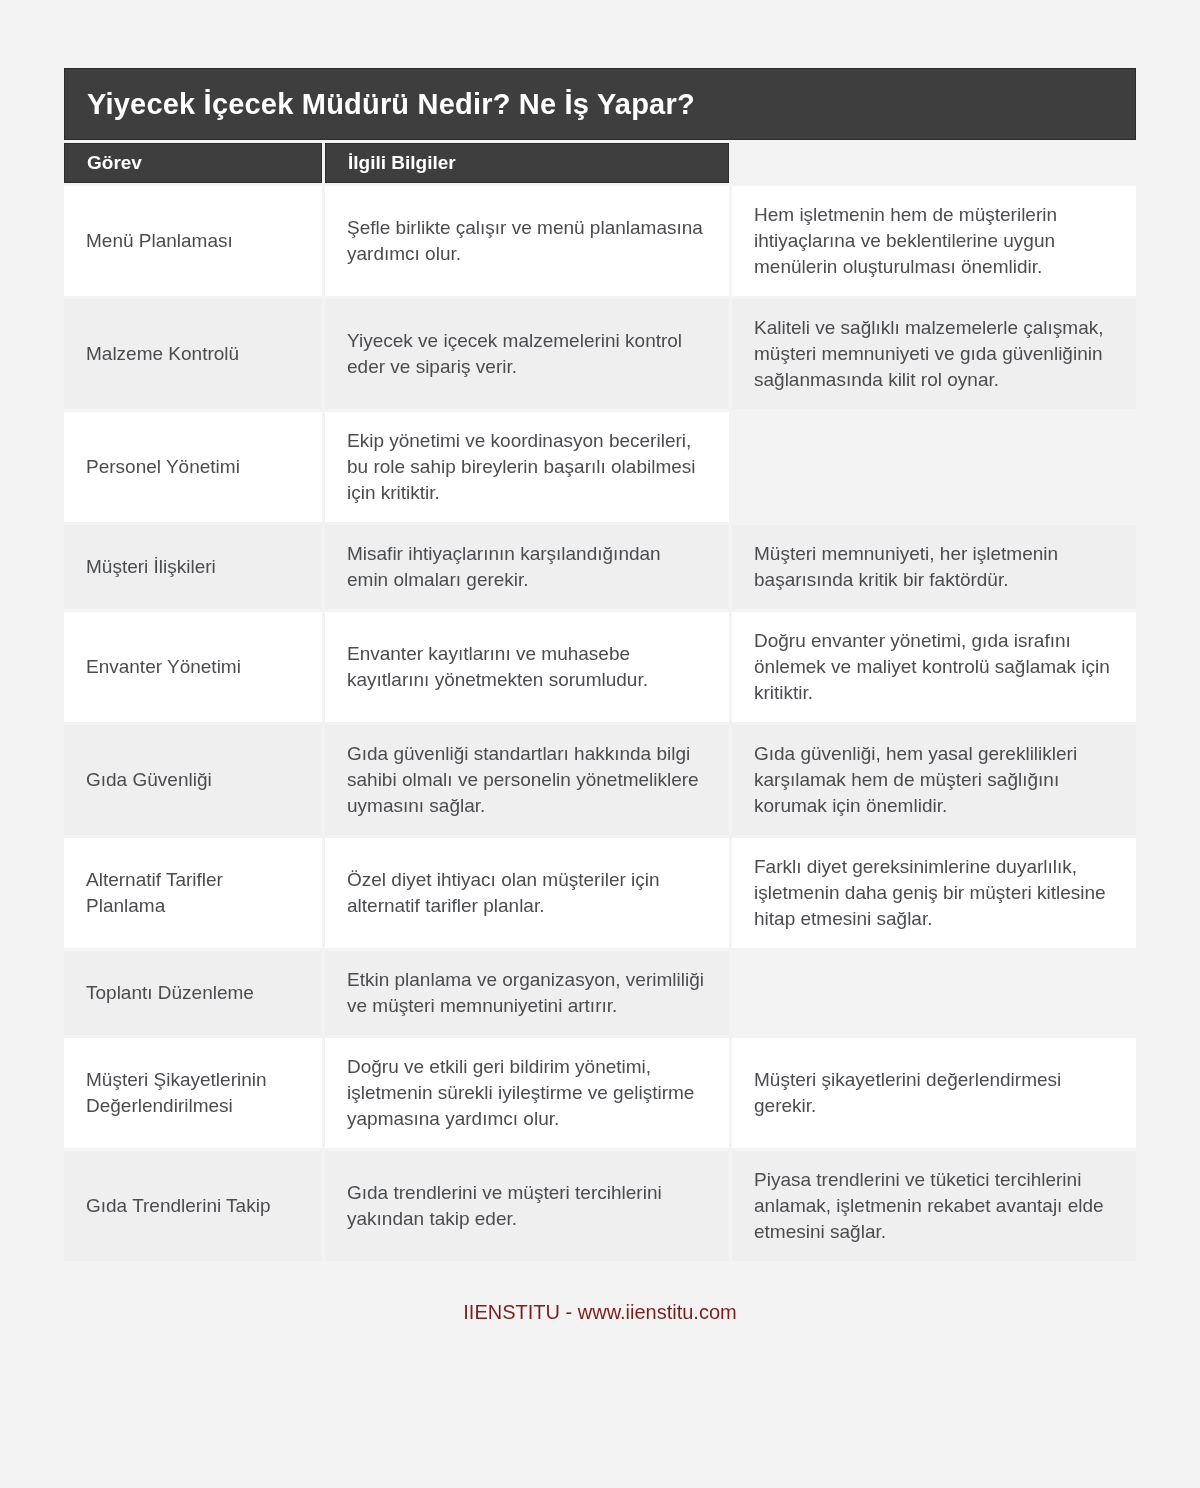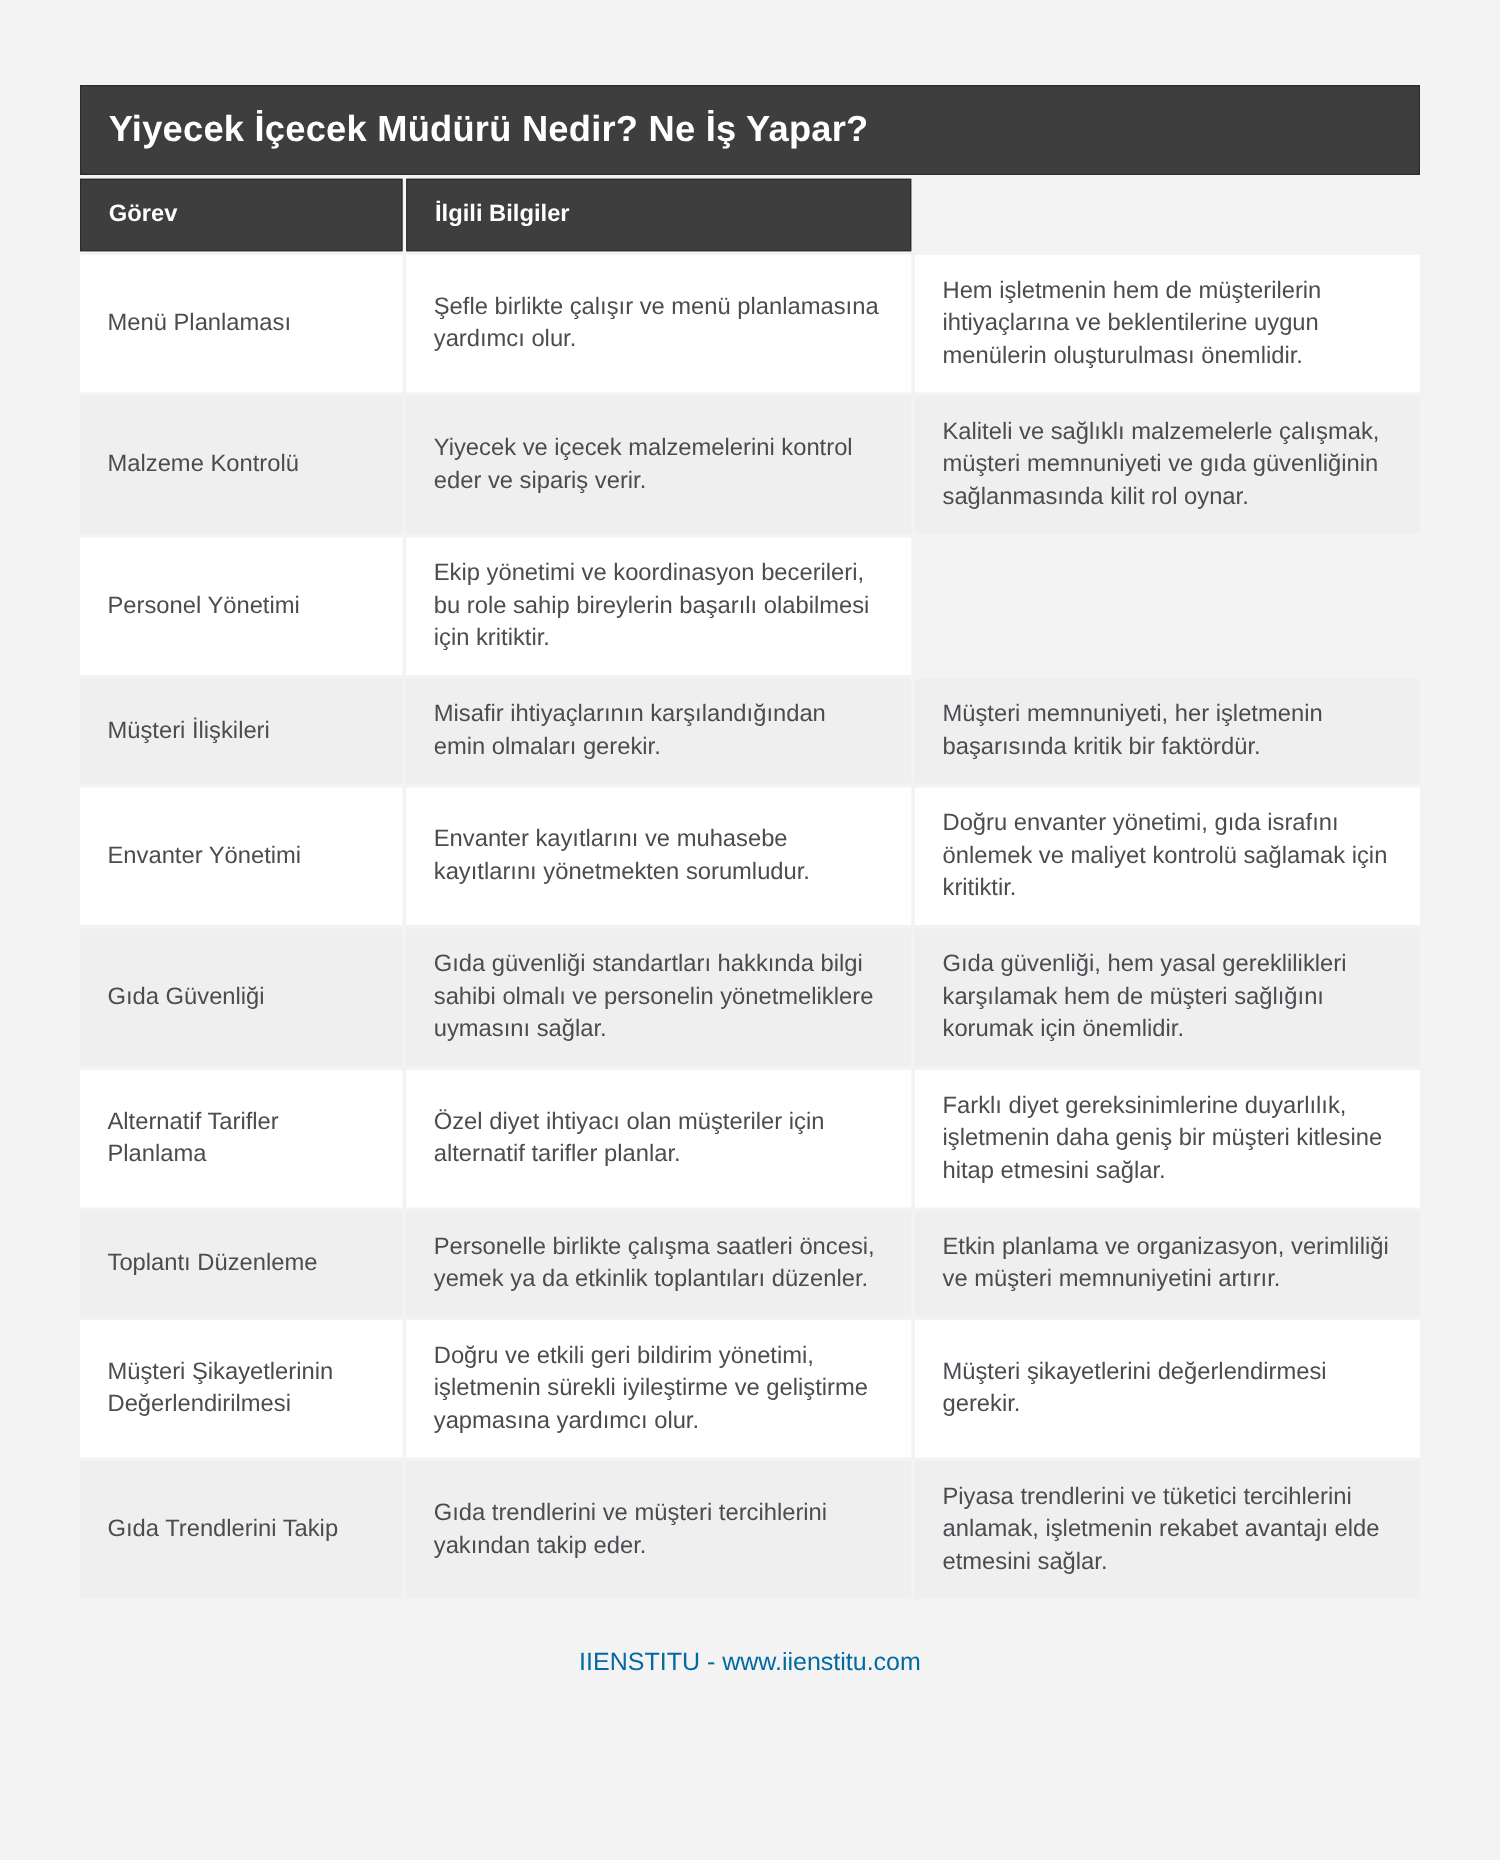--- a/index.html
+++ b/index.html
@@ -50,29 +50,29 @@
     color: #4a4c50;
   }
   .col-1 { width: 258px; flex: 0 0 258px; }
   .col-2 { width: 404px; flex: 0 0 404px; }
   .col-3 { width: 404px; flex: 0 0 404px; }
   .head-cell {
     background: #3e3e3e;
     border: 1px solid #2c2c2c;
     color: #ffffff;
     font-weight: bold;
-    height: 58px;
+    height: 40px;
     padding: 0 22px;
   }
   .row-odd  .cell { background: #ffffff; }
   .row-even .cell { background: #efefef; }
   .footer {
     margin-top: 40px;
     text-align: center;
-    color: #0369a1;
+    color: #7f1d1d;
     font-size: 20px;
   }
 </style>
 </head>
 <body>
 
 <div class="page">
   <div class="table-wrap">
 
     <div class="title-bar">
@@ -120,21 +120,20 @@
     </div>
 
     <div class="grid-row row-odd">
       <div class="cell col-1">Alternatif Tarifler Planlama</div>
       <div class="cell col-2">Özel diyet ihtiyacı olan müşteriler için alternatif tarifler planlar.</div>
       <div class="cell col-3">Farklı diyet gereksinimlerine duyarlılık, işletmenin daha geniş bir müşteri kitlesine hitap etmesini sağlar.</div>
     </div>
 
     <div class="grid-row row-even">
       <div class="cell col-1">Toplantı Düzenleme</div>
-      <div class="cell col-2">Personelle birlikte çalışma saatleri öncesi, yemek ya da etkinlik toplantıları düzenler.</div>
       <div class="cell col-3">Etkin planlama ve organizasyon, verimliliği ve müşteri memnuniyetini artırır.</div>
     </div>
 
     <div class="grid-row row-odd">
       <div class="cell col-1">Müşteri Şikayetlerinin Değerlendirilmesi</div>
       <div class="cell col-3">Doğru ve etkili geri bildirim yönetimi, işletmenin sürekli iyileştirme ve geliştirme yapmasına yardımcı olur.</div>
       <div class="cell col-2">Müşteri şikayetlerini değerlendirmesi gerekir.</div>
     </div>
 
     <div class="grid-row row-even">

